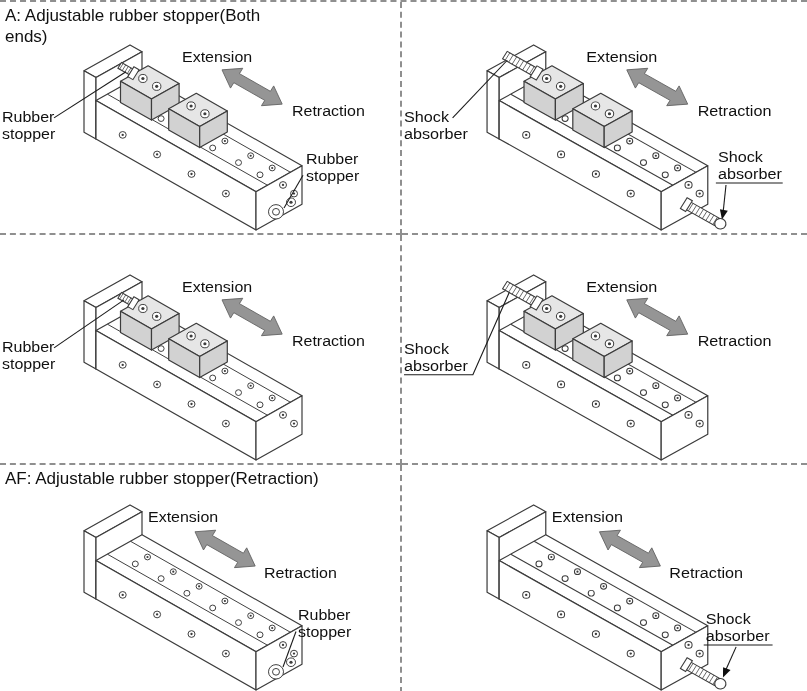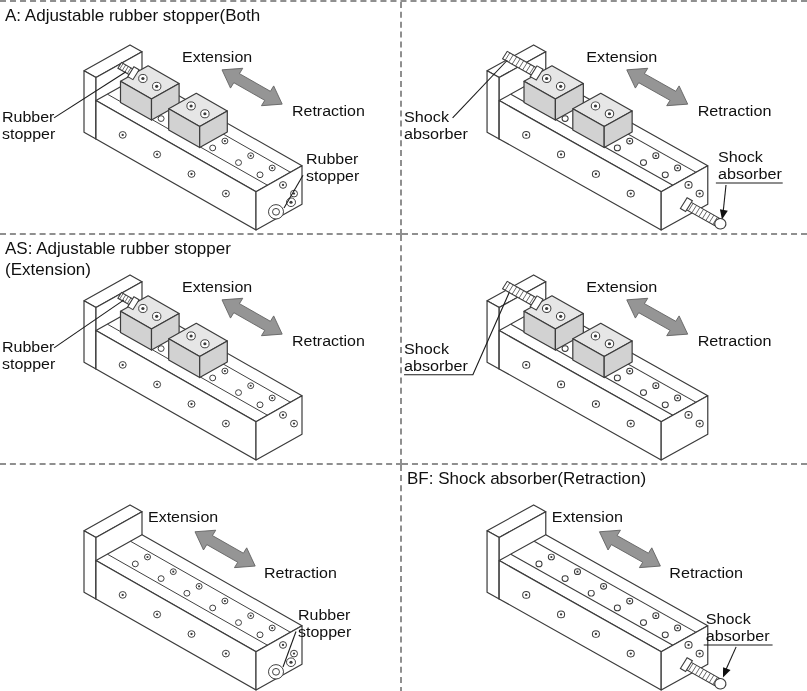--- a/index.html
+++ b/index.html
@@ -142,20 +142,21 @@
       <path class="arrow" d="M0,0 L17,-12 L17,-5.5 L53,-5.5 L53,-12 L70,0 L53,12 L53,5.5 L17,5.5 L17,12 Z"></path>
     </g>
   </defs>
 </svg>
 
 <div class="sheet">
 
   <section class="panel cl rb">
     <div class="title">
       <div>A: Adjustable rubber stopper(Both</div>
+      <div>ends)</div>
     </div>
     <svg class="draw" viewBox="0 0 400 196" preserveAspectRatio="none">
       <use href="#g-body"></use>
       <use href="#g-blocks"></use>
       <use href="#g-screw-rear"></use>
       <use href="#g-rubber-front"></use>
       <use href="#g-dblarrow" transform="translate(222,28) rotate(30.7)"></use>
       <line class="ldr" x1="54" y1="78" x2="126" y2="30"></line>
       <line class="ldr" x1="303" y1="138" x2="284" y2="172"></line>
       <text x="182" y="20">Extension</text>
@@ -181,24 +182,20 @@
       <text x="182" y="20">Extension</text>
       <text x="292" y="76">Retraction</text>
       <text x="2" y="82">Shock</text>
       <text x="2" y="100">absorber</text>
       <text x="312" y="124">Shock</text>
       <text x="312" y="142">absorber</text>
     </svg>
   </section>
 
   <section class="panel cl rb">
-    <div class="title">
-      <div>AS: Adjustable rubber stopper</div>
-      <div>(Extension)</div>
-    </div>
     <svg class="draw" viewBox="0 0 400 196" preserveAspectRatio="none">
       <use href="#g-body"></use>
       <use href="#g-blocks"></use>
       <use href="#g-screw-rear"></use>
       <use href="#g-dblarrow" transform="translate(222,28) rotate(30.7)"></use>
       <line class="ldr" x1="54" y1="78" x2="124" y2="28"></line>
       <text x="182" y="20">Extension</text>
       <text x="292" y="76">Retraction</text>
       <text x="2" y="82">Rubber</text>
       <text x="2" y="100">stopper</text>
@@ -213,37 +210,37 @@
       <use href="#g-dblarrow" transform="translate(222,28) rotate(30.7)"></use>
       <polyline class="ldr" points="2,106 70,106 106,20"></polyline>
       <text x="182" y="20">Extension</text>
       <text x="292" y="76">Retraction</text>
       <text x="2" y="84">Shock</text>
       <text x="2" y="102">absorber</text>
     </svg>
   </section>
 
   <section class="panel cl">
+    <div class="title">
+      <div>AF: Adjustable rubber stopper(Retraction)</div>
+      <div></div>
+    </div>
     <svg class="draw" viewBox="0 0 400 196" preserveAspectRatio="none">
       <use href="#g-body"></use>
       <use href="#g-rubber-front"></use>
       <use href="#g-dblarrow" transform="translate(195,30) rotate(30.7)"></use>
       <line class="ldr" x1="296" y1="134" x2="283" y2="171"></line>
       <text x="148" y="20">Extension</text>
       <text x="264" y="78">Retraction</text>
       <text x="298" y="122">Rubber</text>
       <text x="298" y="140">stopper</text>
     </svg>
   </section>
 
   <section class="panel">
-    <div class="title">
-      <div>BF: Shock absorber(Retraction)</div>
-      <div></div>
-    </div>
     <svg class="draw" viewBox="0 0 400 196" preserveAspectRatio="none">
       <use href="#g-body"></use>
       <use href="#g-rod-front"></use>
       <use href="#g-dblarrow" transform="translate(195,30) rotate(30.7)"></use>
       <line class="ldr" x1="298" y1="148" x2="366" y2="148"></line>
       <line class="ldr" x1="330" y1="150" x2="319" y2="176"></line>
       <path class="ah" d="M317,182 L324.5,174.2 L317.1,171.2 Z"></path>
       <text x="148" y="20">Extension</text>
       <text x="264" y="78">Retraction</text>
       <text x="300" y="126">Shock</text>

